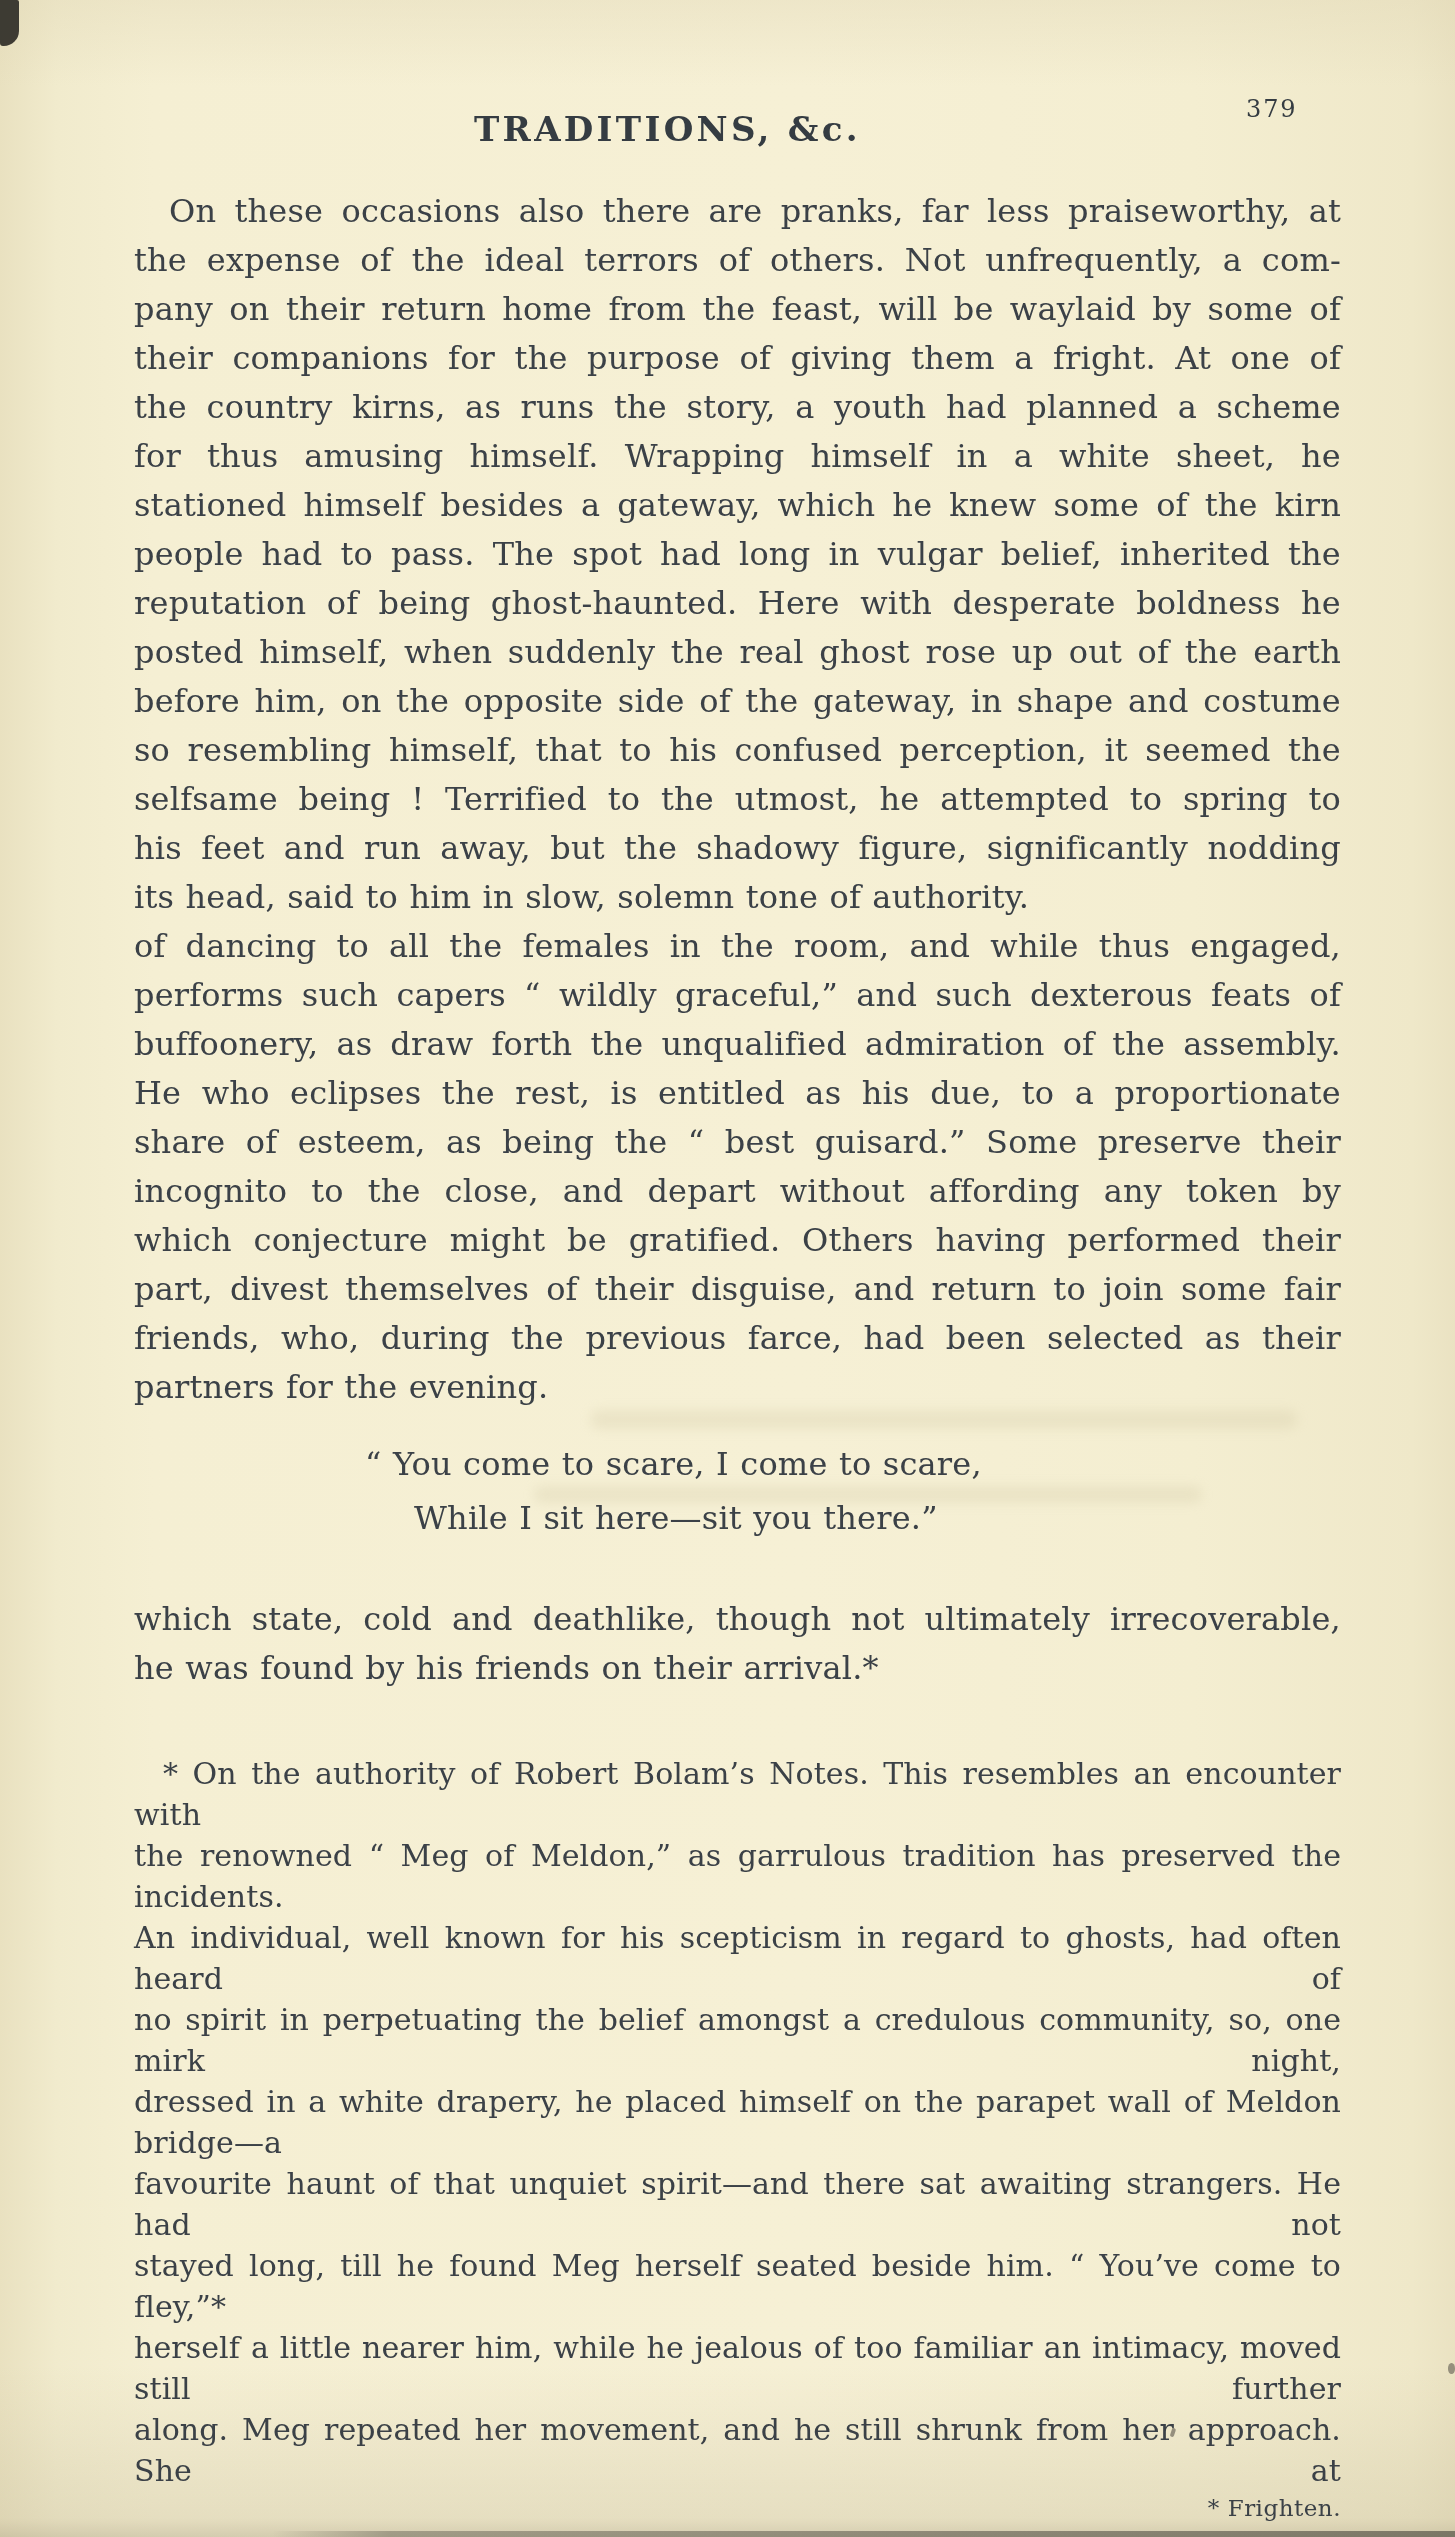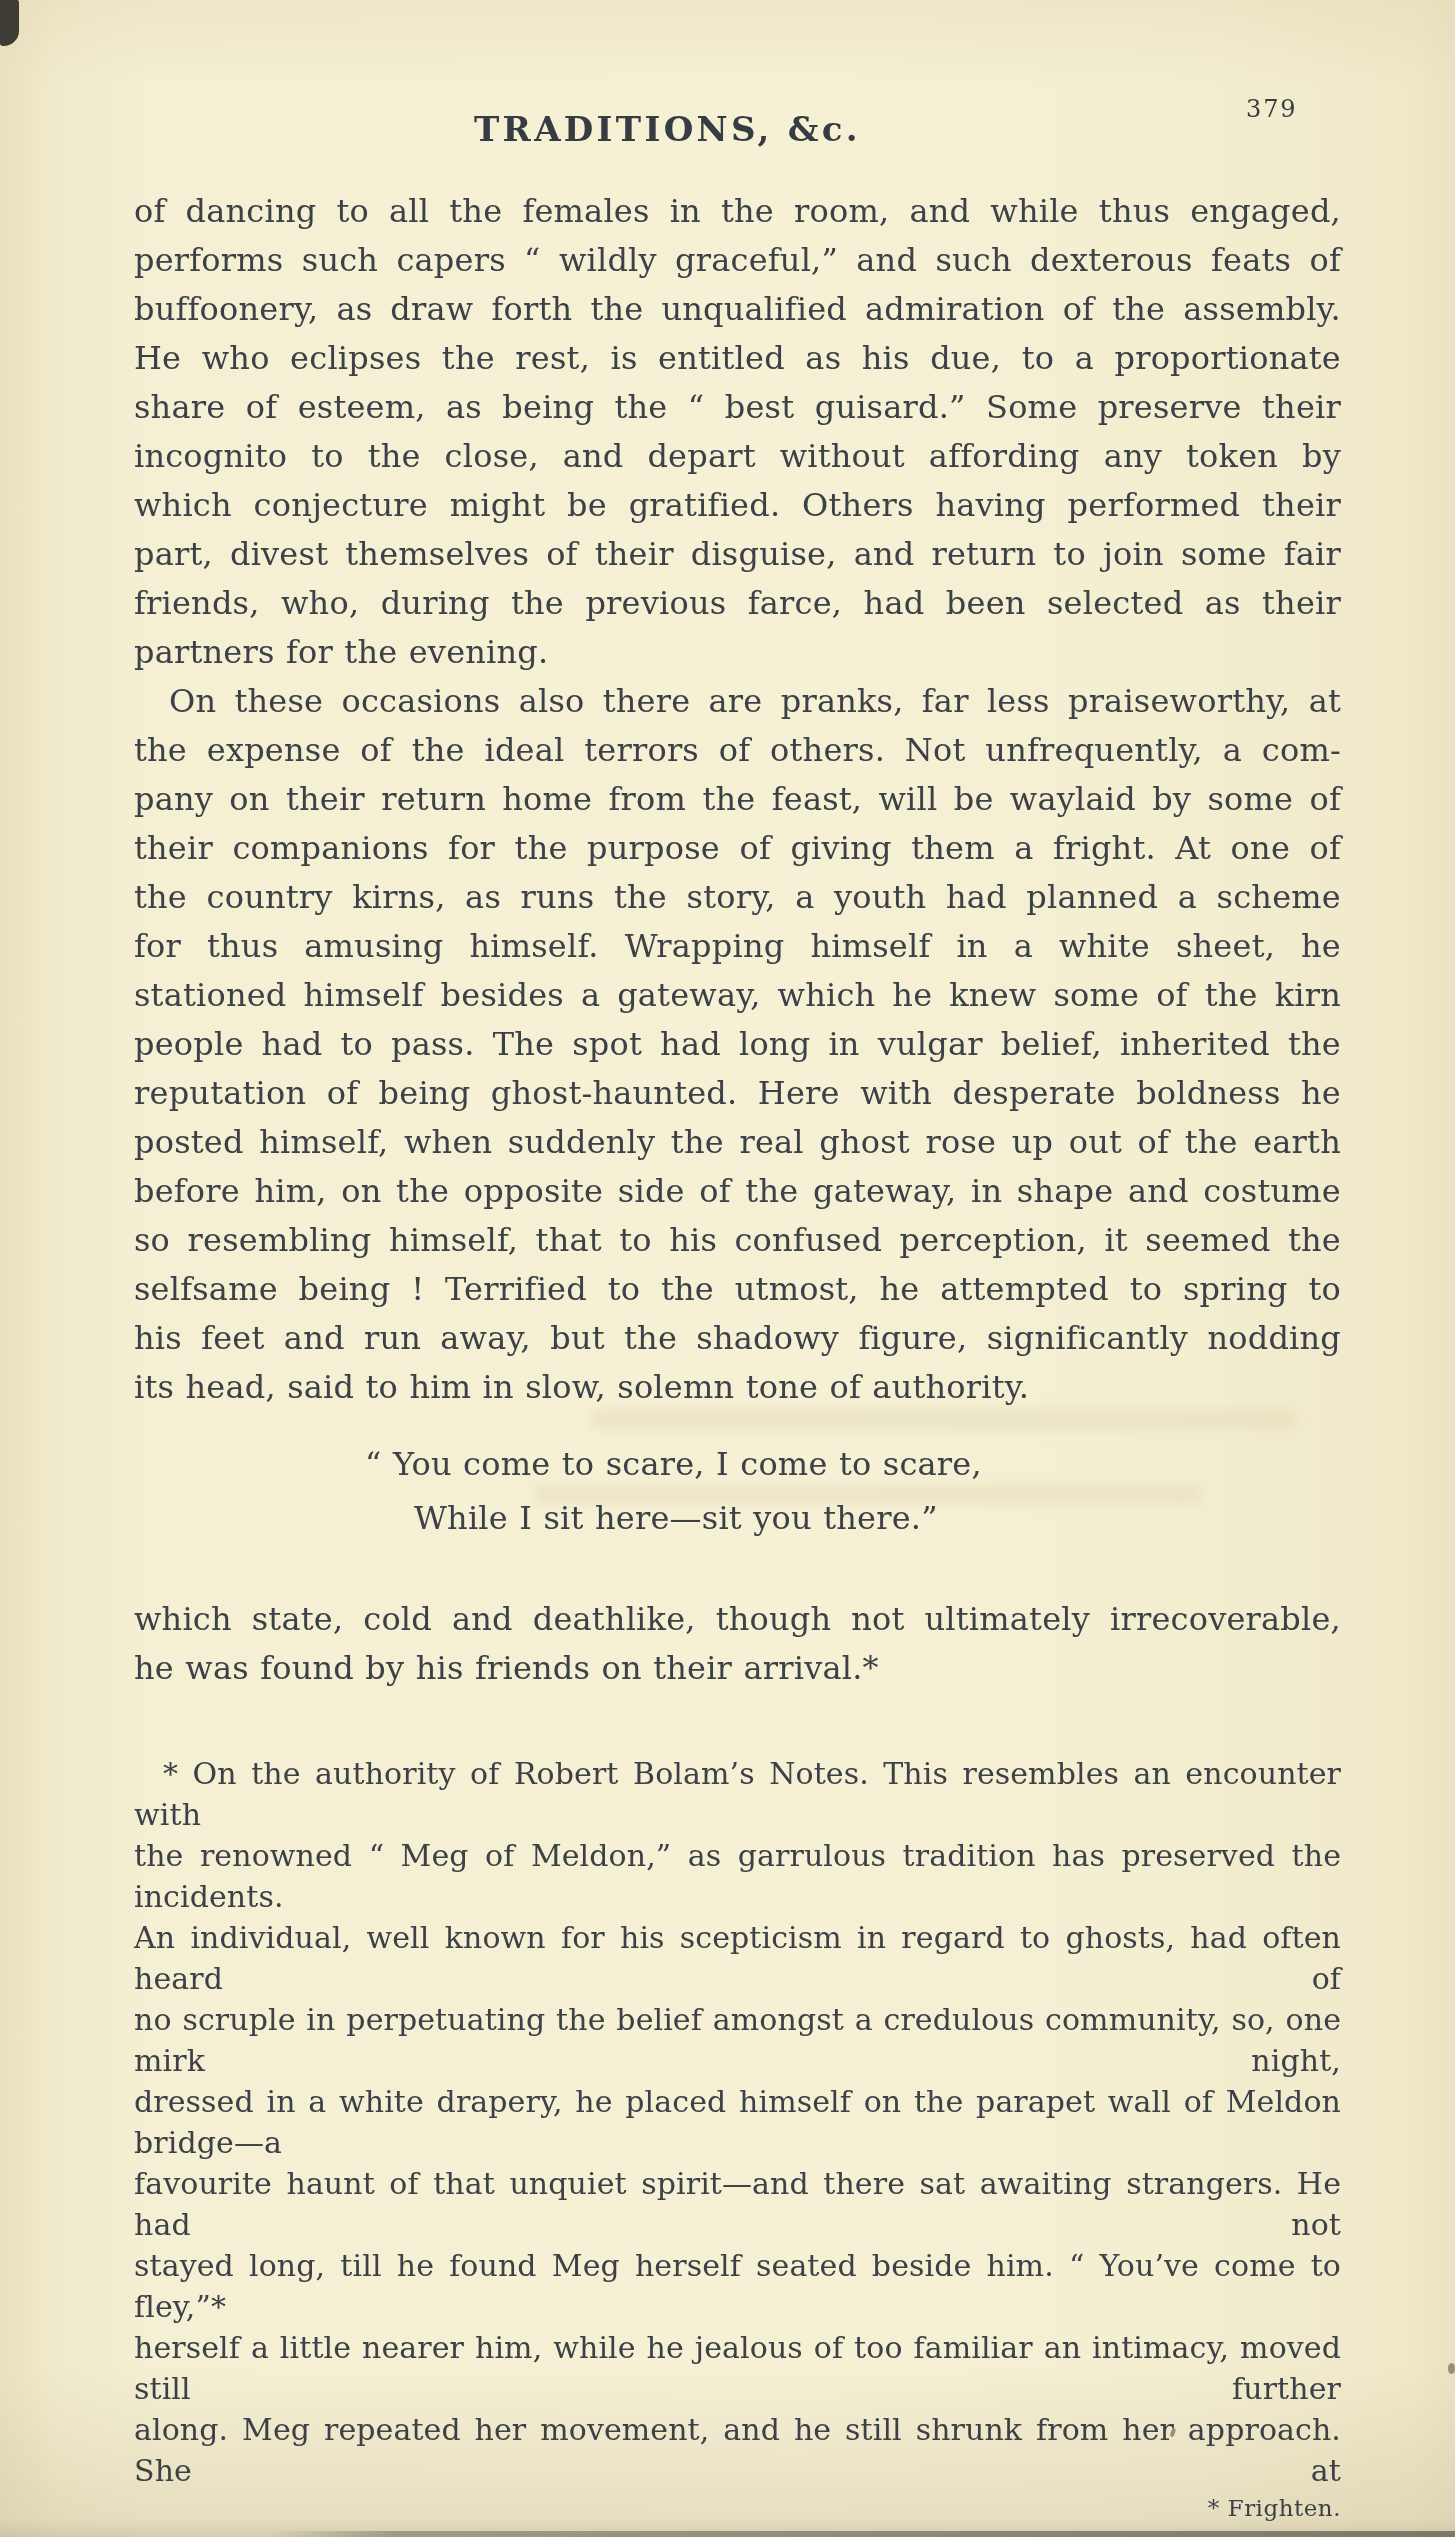--- a/index.html
+++ b/index.html
@@ -100,61 +100,61 @@
   <div class="ghosting ghost1"></div>
   <div class="ghosting ghost2"></div>
 
   <header>
     <span class="running-head">TRADITIONS, &amp;c.</span>
     <span class="page-num">379</span>
   </header>
 
   <main class="text-block">
       <div class="section paragraph">
-        <div class="tline just">of dancing to all the females in the room, and while thus engaged,</div>
-        <div class="tline just">performs such capers “ wildly graceful,” and such dexterous feats of</div>
-        <div class="tline just">buffoonery, as draw forth the unqualified admiration of the assembly.</div>
-        <div class="tline just">He who eclipses the rest, is entitled as his due, to a proportionate</div>
-        <div class="tline just">share of esteem, as being the “ best guisard.” Some preserve their</div>
-        <div class="tline just">incognito to the close, and depart without affording any token by</div>
-        <div class="tline just">which conjecture might be gratified. Others having performed their</div>
-        <div class="tline just">part, divest themselves of their disguise, and return to join some fair</div>
-        <div class="tline just">friends, who, during the previous farce, had been selected as their</div>
-        <div class="tline">partners for the evening.</div>
-      </div>
-      <div class="section paragraph">
         <div class="tline just ind">On these occasions also there are pranks, far less praiseworthy, at</div>
         <div class="tline just">the expense of the ideal terrors of others. Not unfrequently, a com-</div>
         <div class="tline just">pany on their return home from the feast, will be waylaid by some of</div>
         <div class="tline just">their companions for the purpose of giving them a fright. At one of</div>
         <div class="tline just">the country kirns, as runs the story, a youth had planned a scheme</div>
         <div class="tline just">for thus amusing himself. Wrapping himself in a white sheet, he</div>
         <div class="tline just">stationed himself besides a gateway, which he knew some of the kirn</div>
         <div class="tline just">people had to pass. The spot had long in vulgar belief, inherited the</div>
         <div class="tline just">reputation of being ghost-haunted. Here with desperate boldness he</div>
         <div class="tline just">posted himself, when suddenly the real ghost rose up out of the earth</div>
         <div class="tline just">before him, on the opposite side of the gateway, in shape and costume</div>
         <div class="tline just">so resembling himself, that to his confused perception, it seemed the</div>
         <div class="tline just">selfsame being ! Terrified to the utmost, he attempted to spring to</div>
         <div class="tline just">his feet and run away, but the shadowy figure, significantly nodding</div>
         <div class="tline">its head, said to him in slow, solemn tone of authority.</div>
       </div>
+      <div class="section paragraph">
+        <div class="tline just">of dancing to all the females in the room, and while thus engaged,</div>
+        <div class="tline just">performs such capers “ wildly graceful,” and such dexterous feats of</div>
+        <div class="tline just">buffoonery, as draw forth the unqualified admiration of the assembly.</div>
+        <div class="tline just">He who eclipses the rest, is entitled as his due, to a proportionate</div>
+        <div class="tline just">share of esteem, as being the “ best guisard.” Some preserve their</div>
+        <div class="tline just">incognito to the close, and depart without affording any token by</div>
+        <div class="tline just">which conjecture might be gratified. Others having performed their</div>
+        <div class="tline just">part, divest themselves of their disguise, and return to join some fair</div>
+        <div class="tline just">friends, who, during the previous farce, had been selected as their</div>
+        <div class="tline">partners for the evening.</div>
+      </div>
       <div class="section verse">
         <div class="tline" style="margin-left: 231px;">“ You come to scare, I come to scare,</div>
         <div class="tline" style="margin-left: 280px;">While I sit here—sit you there.”</div>
       </div>
       <div class="section paragraph">
         <div class="tline just">which state, cold and deathlike, though not ultimately irrecoverable,</div>
         <div class="tline">he was found by his friends on their arrival.*</div>
       </div>
       <div class="section footnote">
         <div class="tline just ind">* On the authority of Robert Bolam’s Notes. This resembles an encounter with</div>
         <div class="tline just">the renowned “ Meg of Meldon,” as garrulous tradition has preserved the incidents.</div>
         <div class="tline just">An individual, well known for his scepticism in regard to ghosts, had often heard of</div>
-        <div class="tline just">no scruple in perpetuating the belief amongst a credulous community, so, one mirk night,</div>
+        <div class="tline just">no spirit in perpetuating the belief amongst a credulous community, so, one mirk night,</div>
         <div class="tline just">dressed in a white drapery, he placed himself on the parapet wall of Meldon bridge—a</div>
         <div class="tline just">favourite haunt of that unquiet spirit—and there sat awaiting strangers. He had not</div>
         <div class="tline just">stayed long, till he found Meg herself seated beside him. “ You’ve come to fley,”*</div>
         <div class="tline just">herself a little nearer him, while he jealous of too familiar an intimacy, moved still further</div>
         <div class="tline just">along. Meg repeated her movement, and he still shrunk from her approach. She at</div>
       </div>
       <div class="section center-note">
         <div class="">* Frighten.</div>
       </div>
     </main>

